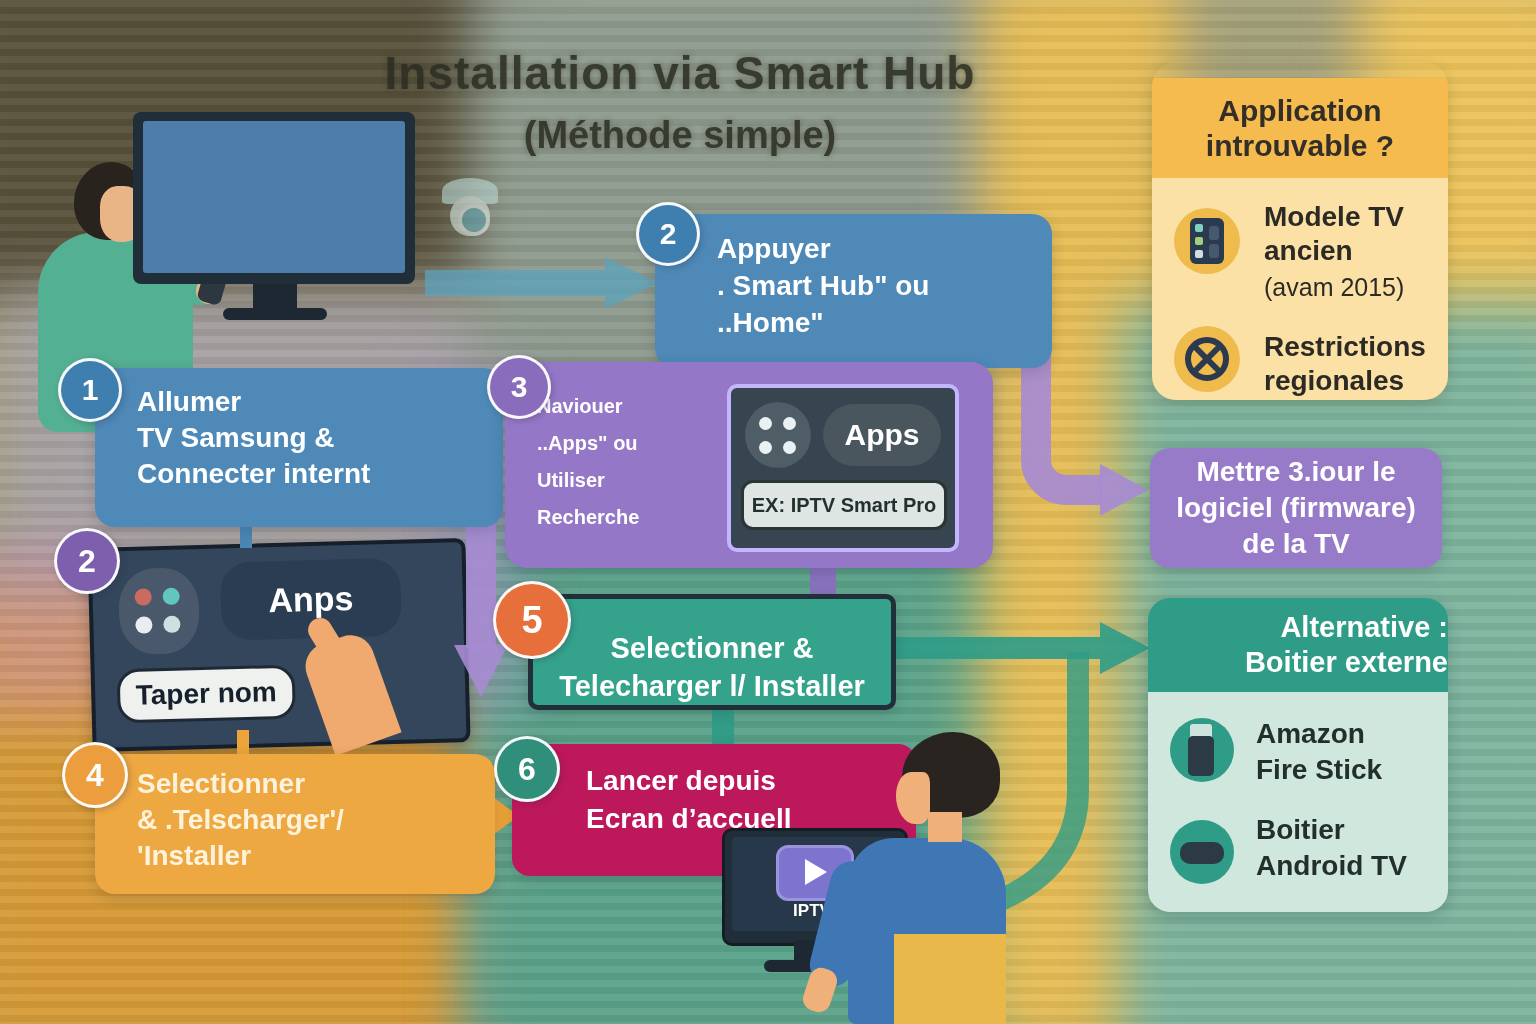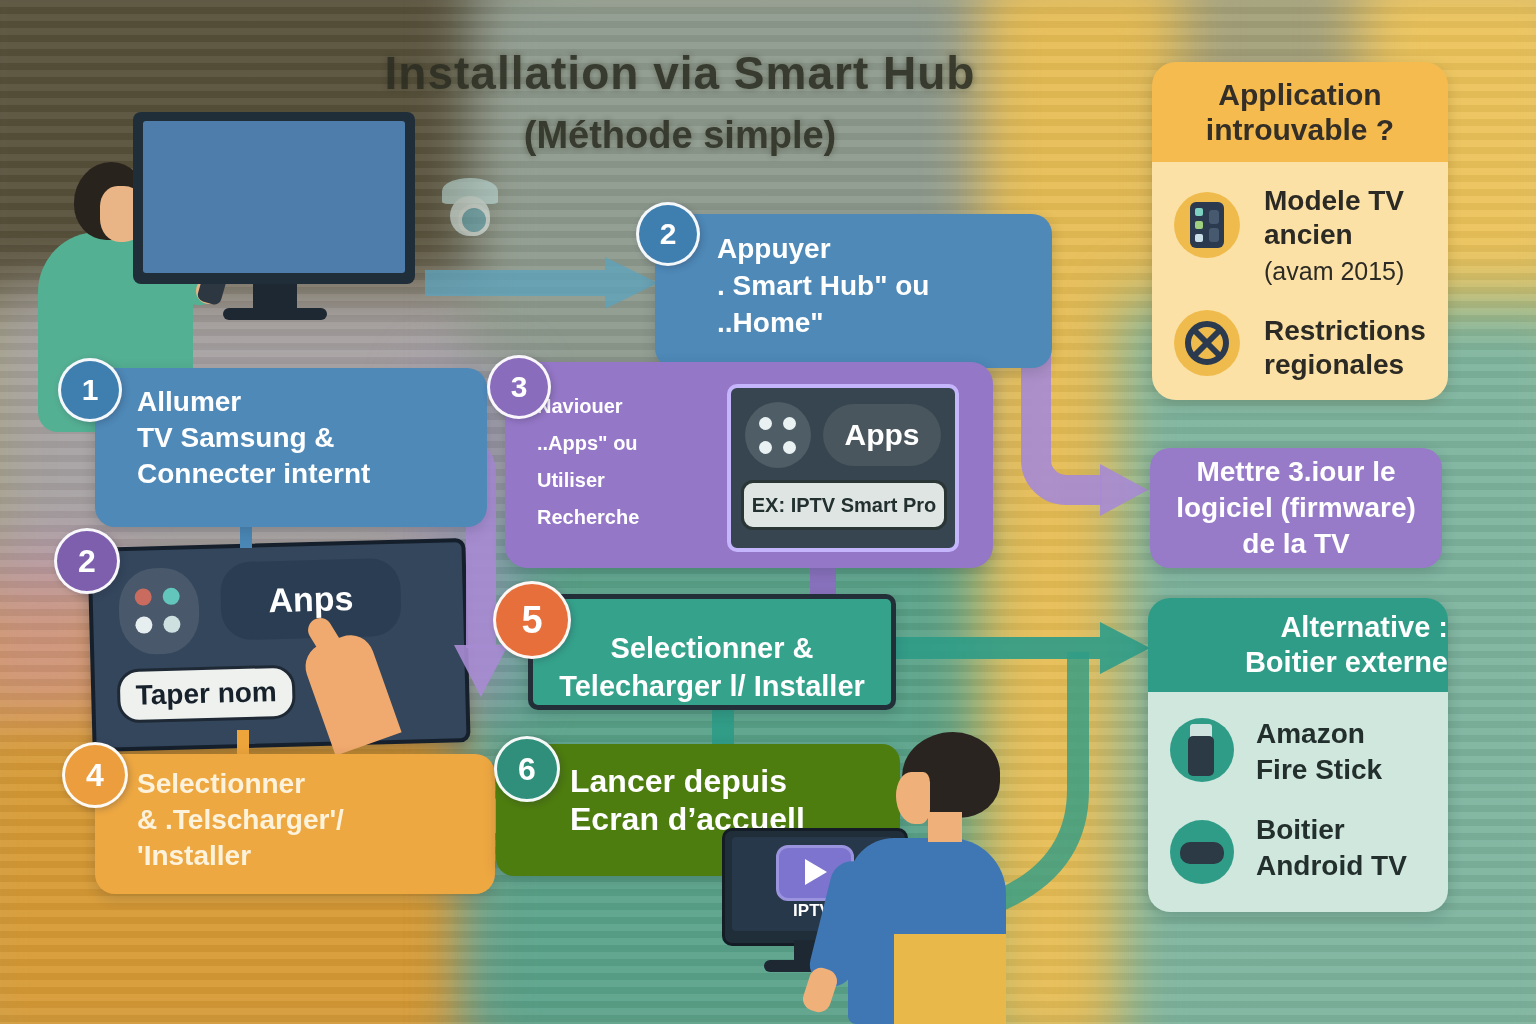--- a/index.html
+++ b/index.html
@@ -96,21 +96,21 @@
     <polygon points="487,793 519,816 487,839" fill="#eda43a"></polygon>
 
     <path d="M723 707 V746" stroke="#2f9c87" stroke-width="22" fill="none" opacity="0.95"></path>
 
     <path d="M888 648 H1100" stroke="#2f9c87" stroke-width="22" fill="none" opacity="0.9"></path>
     <polygon points="1100,622 1150,648 1100,674" fill="#2f9c87" opacity="0.9"></polygon>
 
     <path d="M1078 652 V790 Q1078 868 996 902" stroke="#2f9c87" stroke-width="22" fill="none" opacity="0.8"></path>
   </svg>
 
-  <div class="abs stepbox" style="left:95px;top:368px;width:350px;height:143px;background:#4e89b8;padding:16px 0 0 42px;font-size:28px;line-height:36px;">
+  <div class="abs stepbox" style="left:95px;top:368px;width:350px;height:143px;background:#4e89b8;padding:16px 16px 0 42px;font-size:28px;line-height:36px;">
     <div class="ln">Allumer</div>
     <div class="ln">TV Samsung &amp;</div>
     <div class="ln">Connecter internt</div>
   </div>
   <div class="abs badge" style="left:58px;top:358px;width:58px;height:58px;background:#3f7fb0;font-size:30px;">1</div>
 
   <div class="abs stepbox" style="left:655px;top:214px;width:335px;height:138px;background:#4e89b8;padding:16px 0 0 62px;font-size:28px;line-height:37px;">
     <div class="ln">Appuyer</div>
     <div class="ln">. Smart Hub" ou</div>
     <div class="ln">..Home"</div>
@@ -157,21 +157,21 @@
     <div class="ln">'Installer</div>
   </div>
   <div class="abs badge" style="left:62px;top:742px;width:60px;height:60px;background:#ec9d3d;font-size:32px;">4</div>
 
   <div class="abs stepbox" style="left:528px;top:594px;width:358px;height:106px;background:#35a38c;border:5px solid #232f38;border-radius:10px;display:flex;flex-direction:column;align-items:center;justify-content:flex-end;font-size:29px;line-height:38px;">
     <div class="ln">Selectionner &amp;</div>
     <div class="ln">Telecharger l/ Installer</div>
   </div>
   <div class="abs badge" style="left:493px;top:581px;width:72px;height:72px;background:#e66f3c;font-size:38px;">5</div>
 
-  <div class="abs stepbox" style="left:496px;top:744px;width:330px;height:114px;background:#4d7c0f;padding:18px 0 0 74px;font-size:32px;line-height:38px;border-radius:18px;">
+  <div class="abs stepbox" style="left:512px;top:744px;width:330px;height:114px;background:#be185d;padding:18px 0 0 74px;font-size:28px;line-height:38px;border-radius:18px;">
     <div class="ln">Lancer depuis</div>
     <div class="ln">Ecran d’accuell</div>
   </div>
   <div class="abs badge" style="left:494px;top:736px;width:60px;height:60px;background:#2f8f7a;font-size:32px;">6</div>
 
   <div class="abs z4" style="left:722px;top:828px;width:185px;height:140px;">
     <div class="tv-bezel abs" style="left:0;top:0;width:180px;height:112px;border-radius:10px;border:3px solid #141d26;">
       <div class="tv-screen" style="left:7px;top:6px;width:160px;height:94px;background:#27384a;border-radius:4px;">
         <div class="abs" style="left:44px;top:8px;width:72px;height:50px;background:#7d74cf;border:3px solid #9a93dd;border-radius:12px;">
           <div class="abs" style="left:26px;top:11px;width:0;height:0;border-left:22px solid #fff;border-top:13px solid transparent;border-bottom:13px solid transparent;"></div>
@@ -187,21 +187,21 @@
     <div class="abs" style="left:58px;top:118px;width:158px;height:186px;background:#3f77b5;border-radius:46px 56px 8px 8px;"></div>
     <div class="abs" style="left:30px;top:140px;width:44px;height:128px;background:#3f77b5;border-radius:22px;transform:rotate(14deg);"></div>
     <div class="abs" style="left:16px;top:248px;width:28px;height:44px;background:#f0b07a;border-radius:12px;transform:rotate(18deg);"></div>
     <div class="abs" style="left:104px;top:214px;width:112px;height:90px;background:#e8b84b;"></div>
     <div class="abs" style="left:112px;top:12px;width:98px;height:86px;background:#29241f;border-radius:52% 48% 42% 46%;"></div>
     <div class="abs" style="left:106px;top:52px;width:34px;height:52px;background:#f0b07a;border-radius:45% 20% 30% 55%;"></div>
     <div class="abs" style="left:138px;top:92px;width:34px;height:30px;background:#f0b07a;"></div>
   </div>
 
   <div class="abs" style="left:1152px;top:62px;width:296px;height:338px;z-index:4;border-radius:24px;box-shadow:0 4px 14px rgba(80,60,20,.2);overflow:hidden;">
-    <div class="panel-hd" style="width:100%;height:100px;background:#f5bb4f;color:#332f28;font-size:30px;line-height:35px;">
+    <div class="panel-hd" style="width:100%;height:100px;background:#f5bb4f;color:#332f28;font-size:30px;line-height:35px;margin-top:16px;">
       <div>Application</div>
       <div>introuvable ?</div>
     </div>
     <div style="width:100%;height:238px;background:#fbe1a6;position:relative;">
       <div class="abs" style="left:22px;top:30px;width:66px;height:66px;background:#f0bb4d;border-radius:50%;">
         <div class="abs" style="left:16px;top:10px;width:34px;height:46px;background:#2b3a4e;border-radius:6px;">
           <div class="abs" style="left:5px;top:6px;width:8px;height:8px;background:#7ed0c0;border-radius:2px;"></div>
           <div class="abs" style="left:5px;top:19px;width:8px;height:8px;background:#9fd080;border-radius:2px;"></div>
           <div class="abs" style="left:5px;top:32px;width:8px;height:8px;background:#cadfe8;border-radius:2px;"></div>
           <div class="abs" style="left:19px;top:8px;width:10px;height:14px;background:#47596e;border-radius:3px;"></div>

